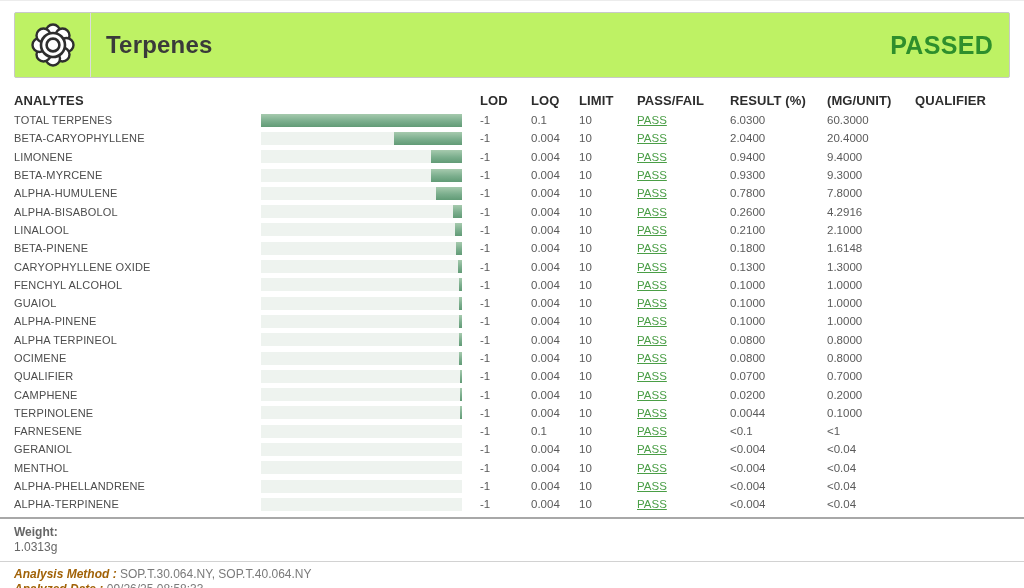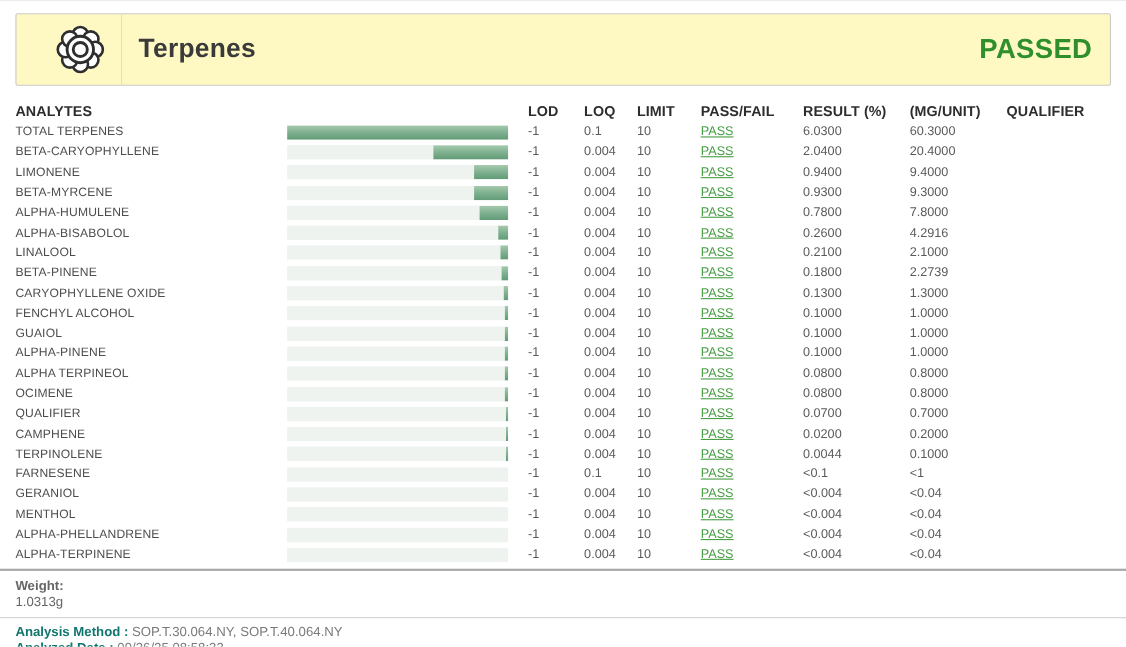--- a/index.html
+++ b/index.html
@@ -12,24 +12,23 @@
     height: 588px;
     overflow: hidden;
   }
 
   
   .report-header {
     margin: 11px 14px 0 14px;
     height: 66px;
     border: 1px solid #c9c9c9;
     border-radius: 2px;
-    background: #fef9c3;
+    background: #bef264;
     display: flex;
     align-items: stretch;
-    padding-left: 20px;
   }
   .icon-cell {
     width: 76px;
     flex: 0 0 76px;
     display: flex;
     align-items: center;
     justify-content: center;
     border-right: 1px solid #dcdcdc;
   }
   .report-title {
@@ -93,21 +92,21 @@
   .table-bottom-rule {
     margin-top: 3px;
     border-top: 2px solid #a8a8a8;
   }
   .weight-block { padding: 6px 14px 7px 14px; }
   .weight-label { font-size: 12px; font-weight: bold; color: #666; }
   .weight-value { font-size: 12px; color: #666; margin-top: 1px; }
   .footer-rule { border-top: 1px solid #d2d2d2; }
   .method-block { padding: 5px 14px 0 14px; line-height: 15px; }
   .method-line { font-size: 12px; color: #7a7a7a; }
-  .method-line b { color: #0f766e; }
+  .method-line b { color: #a16207; font-style: italic; }
 
   .flower-icon svg { display: block; }
 </style>
 </head>
 <body>
 
 <div class="report-header">
   <div class="icon-cell">
     <span class="flower-icon">
       <svg width="48" height="48" viewBox="0 0 48 48" fill="none">
@@ -260,21 +259,21 @@
     <div>
       <div class="bar-track">
         <div class="bar-fill" style="width: 2.98507%;"></div>
       </div>
     </div>
     <div class="cell-val">-1</div>
     <div class="cell-val">0.004</div>
     <div class="cell-val">10</div>
     <div class="cell-pass">PASS</div>
     <div class="cell-val">0.1800</div>
-    <div class="cell-val">2.2739</div>
+    <div class="cell-val">1.6148</div>
     <div class="cell-val"></div>
   </div>
 
   <div class="grid-row trow">
     <div class="analyte-name">CARYOPHYLLENE OXIDE</div>
     <div>
       <div class="bar-track">
         <div class="bar-fill" style="width: 2.15589%;"></div>
       </div>
     </div>

